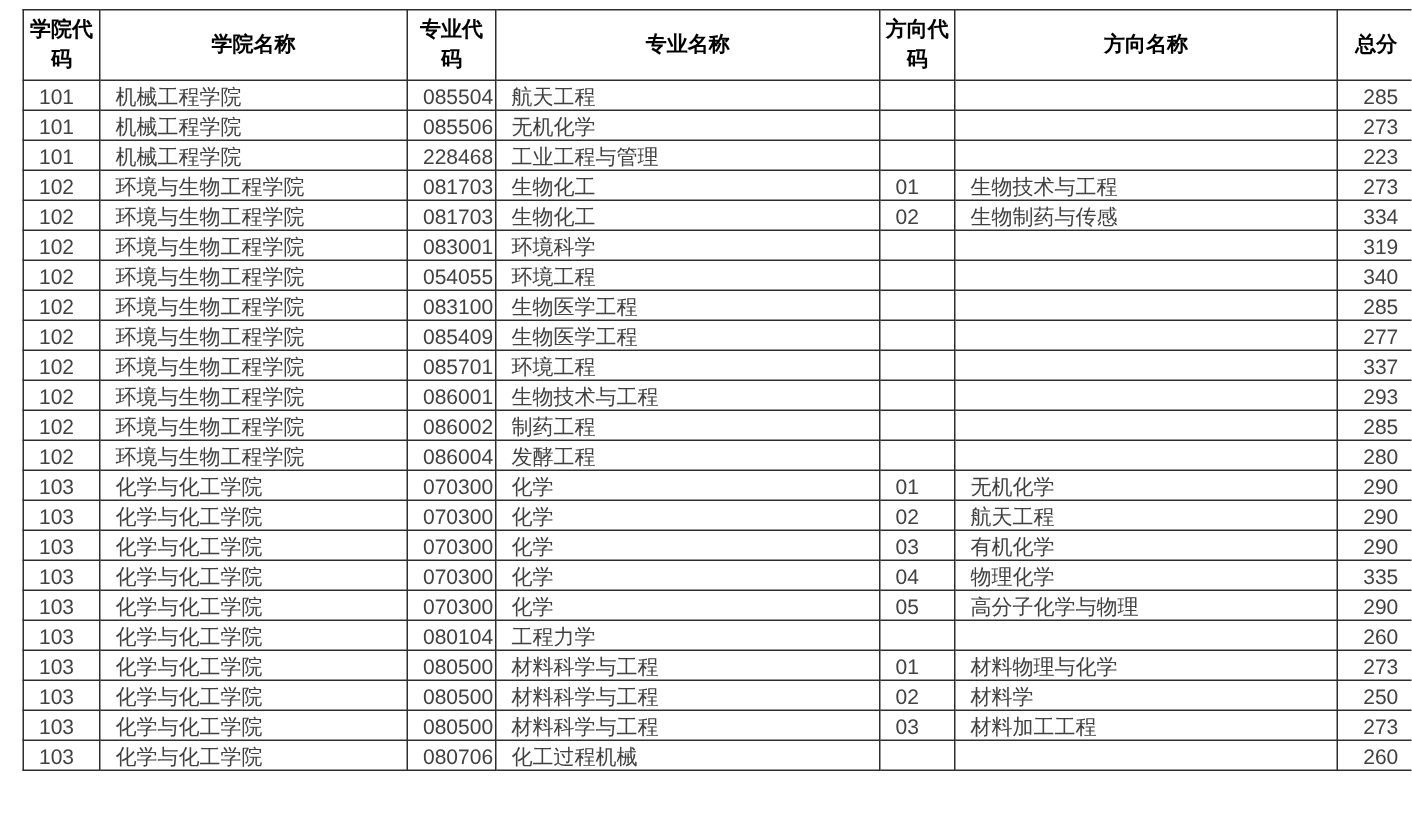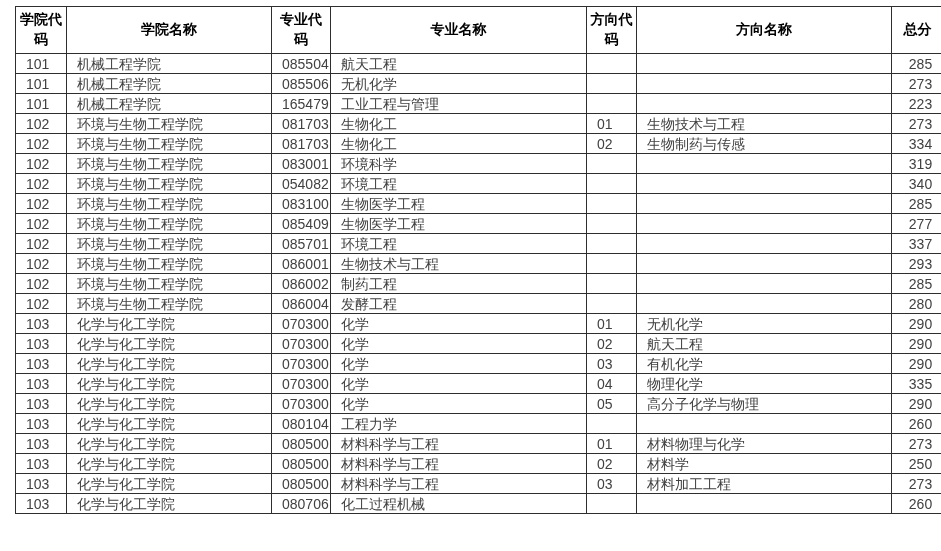--- a/index.html
+++ b/index.html
@@ -108,21 +108,21 @@
           <td class="col1">机械工程学院</td>
           <td class="col2">085506</td>
           <td class="col3">无机化学</td>
           <td class="col4"></td>
           <td class="col5"></td>
           <td class="col6">273</td>
         </tr>
         <tr>
           <td class="col0">101</td>
           <td class="col1">机械工程学院</td>
-          <td class="col2">165479</td>
+          <td class="col2">228468</td>
           <td class="col3">工业工程与管理</td>
           <td class="col4"></td>
           <td class="col5"></td>
           <td class="col6">223</td>
         </tr>
         <tr>
           <td class="col0">102</td>
           <td class="col1">环境与生物工程学院</td>
           <td class="col2">081703</td>
           <td class="col3">生物化工</td>
@@ -144,21 +144,21 @@
           <td class="col1">环境与生物工程学院</td>
           <td class="col2">083001</td>
           <td class="col3">环境科学</td>
           <td class="col4"></td>
           <td class="col5"></td>
           <td class="col6">319</td>
         </tr>
         <tr>
           <td class="col0">102</td>
           <td class="col1">环境与生物工程学院</td>
-          <td class="col2">054082</td>
+          <td class="col2">054055</td>
           <td class="col3">环境工程</td>
           <td class="col4"></td>
           <td class="col5"></td>
           <td class="col6">340</td>
         </tr>
         <tr>
           <td class="col0">102</td>
           <td class="col1">环境与生物工程学院</td>
           <td class="col2">083100</td>
           <td class="col3">生物医学工程</td>

